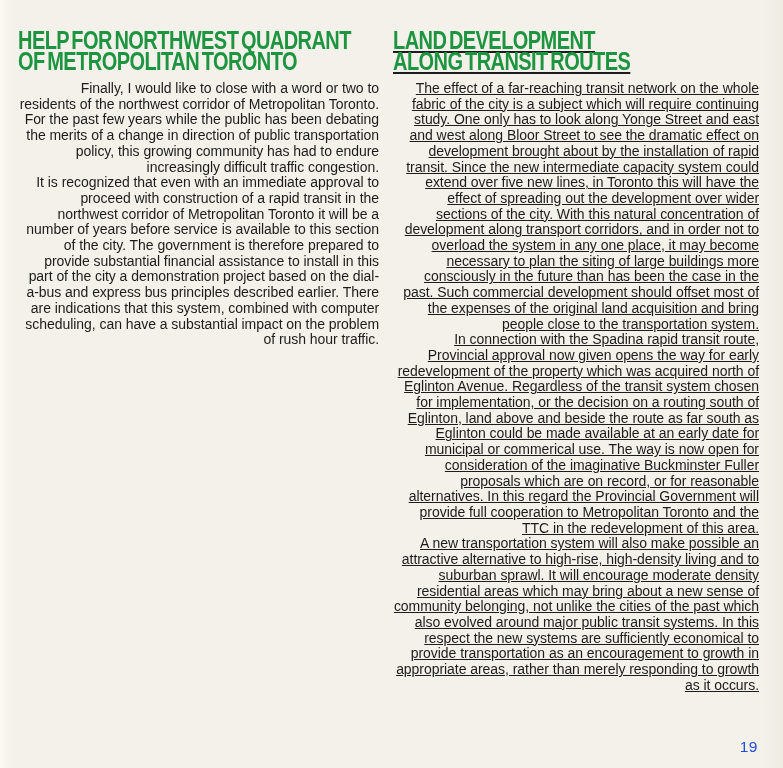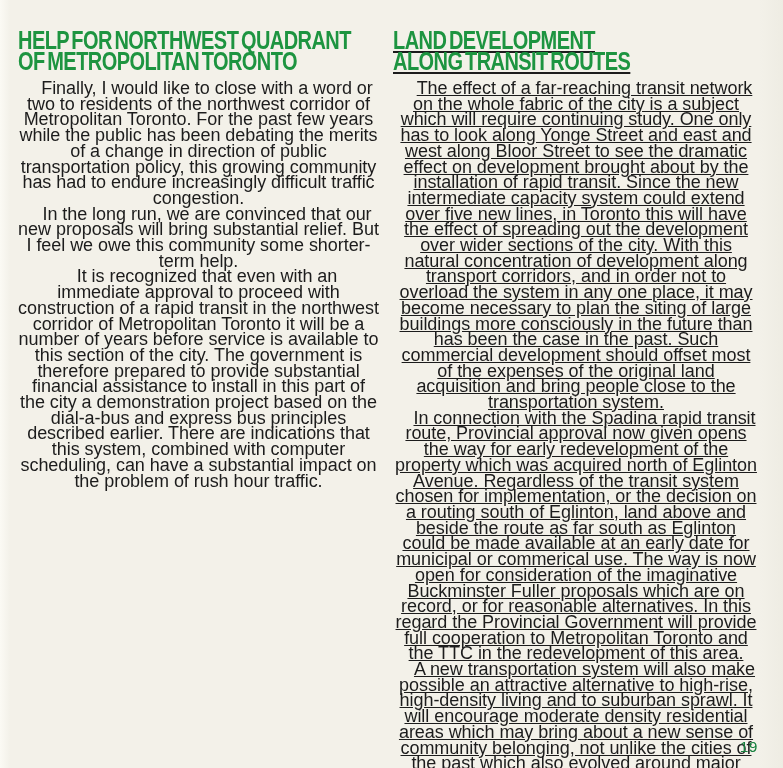--- a/index.html
+++ b/index.html
@@ -39,48 +39,47 @@
     word-spacing: -3px;
     color: var(--green);
     white-space: pre-line;
     transform: scaleX(0.80);
     transform-origin: 0 0;
     margin: 0 0 10px 0;
     width: 125%;
   }
   .col p {
     margin: 0;
-    font-size: 18px;
+    font-size: 14px;
     line-height: 15.7px;
     letter-spacing: -0.05px;
     text-indent: 17px;
-    text-align: center;
+    text-align: right;
     hyphens: auto;
     -webkit-hyphens: auto;
   }
   .page-number {
     position: absolute;
     right: 25px;
     bottom: 12px;
     font-size: 15.5px;
     letter-spacing: 0.5px;
-    color: #15803d;
+    color: #1d4ed8;
   }
 </style>
 </head>
 <body>
 
 <div class="page">
   <main class="columns">
 
     <section class="col">
       <h1 class="headline">HELP FOR NORTHWEST QUADRANT
 OF METROPOLITAN TORONTO</h1>
       <p>Finally, I would like to close with a word or two to residents of the northwest corridor of Metropolitan Toronto. For the past few years while the public has been debating the merits of a change in direction of public transportation policy, this growing community has had to endure increasingly difficult traffic congestion.</p>
-      <p>In the long run, we are convinced that our new proposals will bring substantial relief. But I feel we owe this community some shorter-term help.</p>
       <p>It is recognized that even with an immediate approval to proceed with construction of a rapid transit in the northwest corridor of Metropolitan Toronto it will be a number of years before service is available to this section of the city. The government is therefore prepared to provide substantial financial assistance to install in this part of the city a demonstration project based on the dial-a-bus and express bus principles described earlier. There are indications that this system, combined with computer scheduling, can have a substantial impact on the problem of rush hour traffic.</p>
     </section>
 
     <section class="col right">
       <h1 class="headline">LAND DEVELOPMENT
 ALONG TRANSIT ROUTES</h1>
       <p>The effect of a far-reaching transit network on the whole fabric of the city is a subject which will require continuing study. One only has to look along Yonge Street and east and west along Bloor Street to see the dramatic effect on development brought about by the installation of rapid transit. Since the new intermediate capacity system could extend over five new lines, in Toronto this will have the effect of spreading out the development over wider sections of the city. With this natural concentration of development along transport corridors, and in order not to overload the system in any one place, it may become necessary to plan the siting of large buildings more consciously in the future than has been the case in the past. Such commercial development should offset most of the expenses of the original land acquisition and bring people close to the transportation system.</p>
       <p>In connection with the Spadina rapid transit route, Provincial approval now given opens the way for early redevelopment of the property which was acquired north of Eglinton Avenue. Regardless of the transit system chosen for implementation, or the decision on a routing south of Eglinton, land above and beside the route as far south as Eglinton could be made available at an early date for municipal or commerical use. The way is now open for consideration of the imaginative Buckminster Fuller proposals which are on record, or for reasonable alternatives. In this regard the Provincial Government will provide full cooperation to Metropolitan Toronto and the TTC in the redevelopment of this area.</p>
       <p>A new transportation system will also make possible an attractive alternative to high-rise, high-density living and to suburban sprawl. It will encourage moderate density residential areas which may bring about a new sense of community belonging, not unlike the cities of the past which also evolved around major public transit systems. In this respect the new systems are sufficiently economical to provide transportation as an encouragement to growth in appropriate areas, rather than merely responding to growth as it occurs.</p>
     </section>

